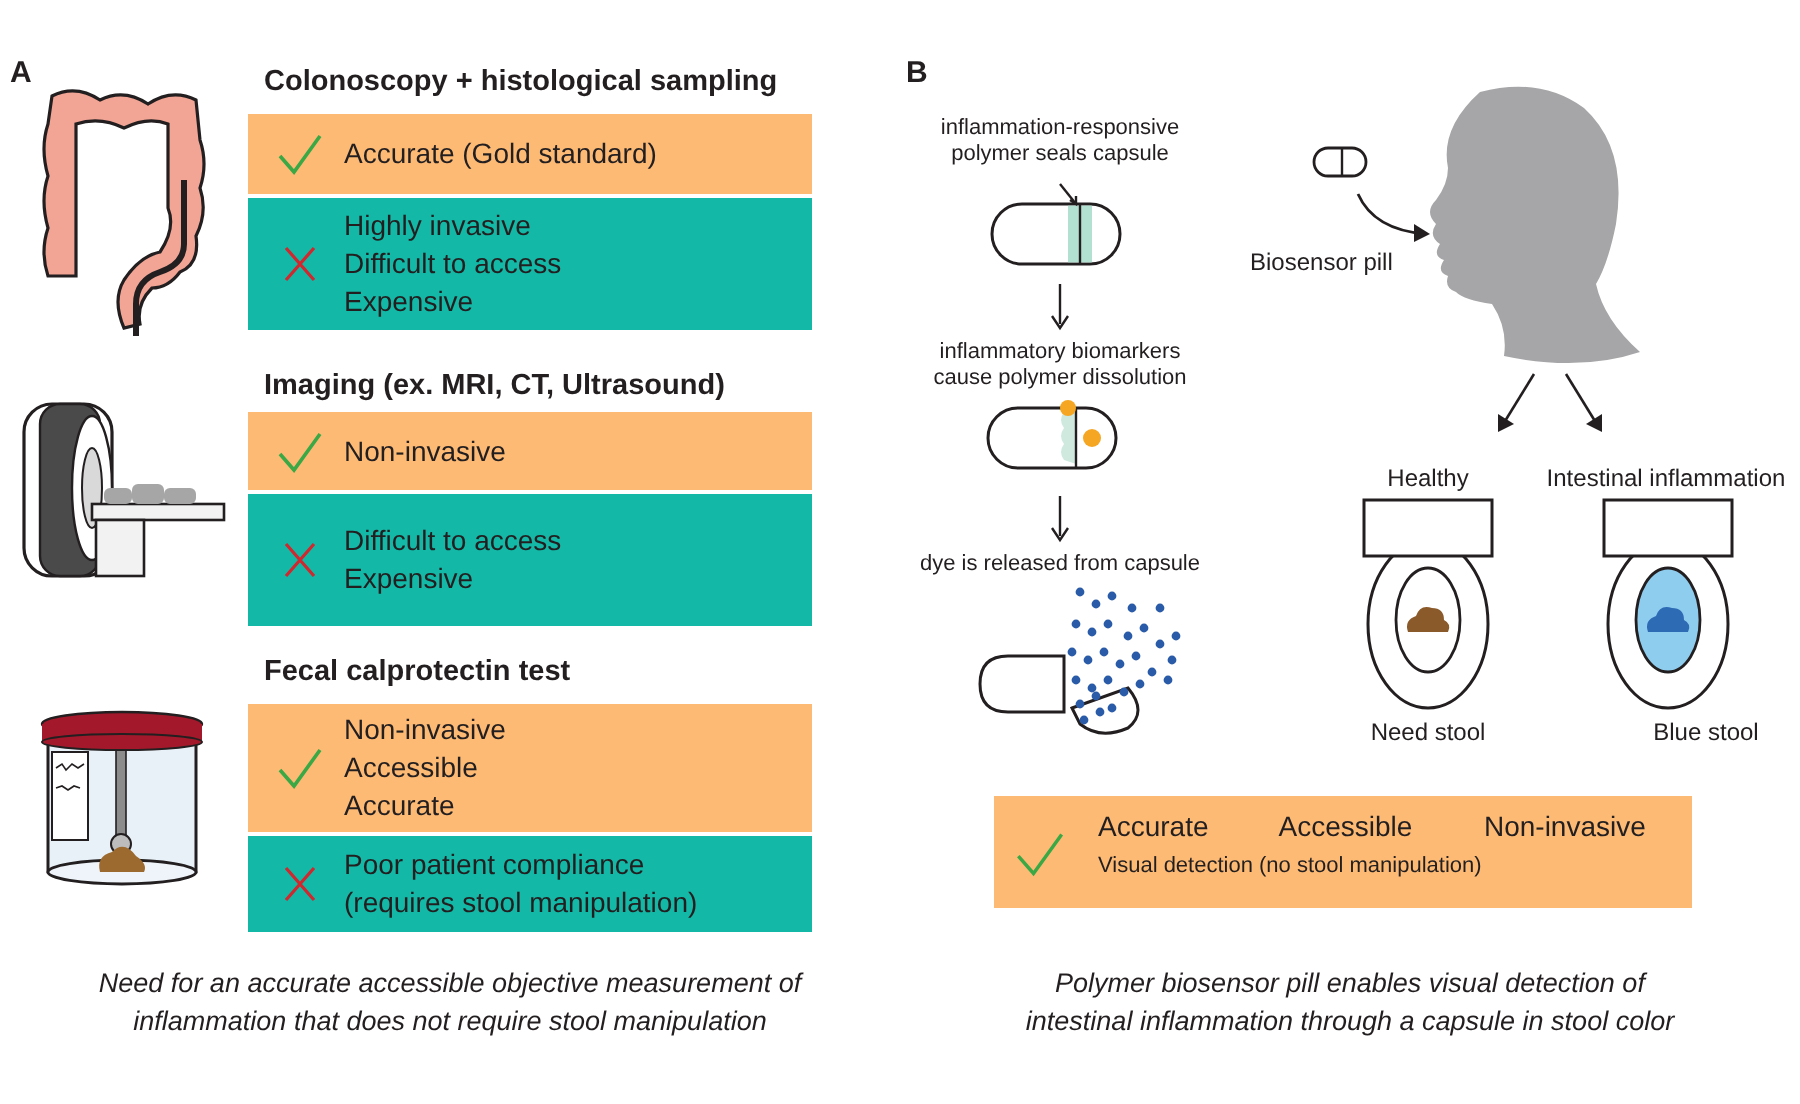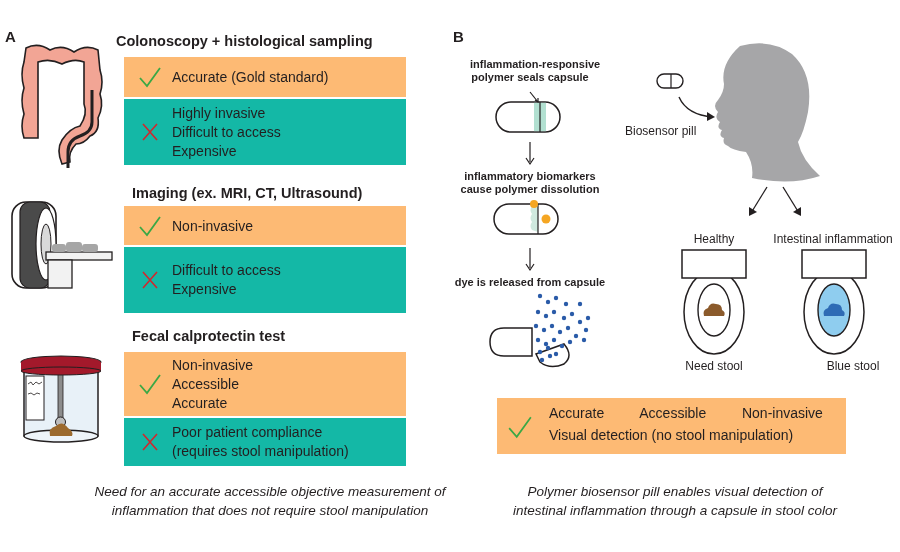--- a/index.html
+++ b/index.html
@@ -6,33 +6,33 @@
   body{width:900px;height:552px;position:relative;overflow:hidden;font-family:"Liberation Sans",sans-serif;color:#231f20;}
   .abs{position:absolute;}
   .panel-label{font-weight:bold;font-size:15px;}
   .sec-title{font-weight:bold;font-size:14.5px;white-space:nowrap;}
   .box{position:absolute;left:124px;width:282px;}
   .good{background:#fdba74;}
   .bad{background:#14b8a6;}
   .box .mark{position:absolute;left:14px;top:50%;transform:translateY(-50%);width:24px;height:24px;}
   .box .lines{position:absolute;left:48px;top:50%;transform:translateY(-50%);font-size:14px;line-height:19px;white-space:nowrap;}
   .caption{font-style:italic;font-size:13.5px;line-height:19px;text-align:center;white-space:nowrap;}
-  .small{font-size:11px;line-height:13px;text-align:center;white-space:nowrap;font-weight:bold;}
+  .small{font-size:11px;line-height:13px;text-align:center;white-space:nowrap;}
   .lbl{font-size:12px;white-space:nowrap;}
 </style>
 </head>
 <body>
 
 <div class="abs panel-label" style="left:5px;top:28px;">A</div>
 
 <svg class="abs" style="left:18px;top:40px;" width="90" height="128" viewBox="0 0 90 128">
   <path d="M8,8 Q20,2 32,10 Q44,4 56,12 Q68,4 80,10 L82,30 Q86,42 82,54 Q86,66 80,78 Q82,92 72,96 Q66,104 58,104 Q50,112 52,122 L44,124 Q38,110 44,100 Q52,88 62,86 Q70,74 66,64 L66,22 Q56,18 44,24 Q32,18 20,22 L20,98 L6,98 Q2,86 6,74 Q2,60 6,48 Q2,34 6,22 Z" fill="#f2a595" stroke="#231f20" stroke-width="1.6"></path>
   <path d="M74,50 L74,82 Q74,92 62,96 Q50,100 50,112 L50,128" fill="none" stroke="#231f20" stroke-width="3"></path>
 </svg>
-<div class="abs sec-title" style="left:116px;top:33px;">Colonoscopy + histological sampling</div>
+<div class="abs sec-title" style="left:132px;top:33px;">Colonoscopy + histological sampling</div>
 <div class="box good" style="top:57px;height:40px;">
   <svg class="mark" viewBox="0 0 24 24">
       <path d="M2,13 L9,21 L22,3" fill="none" stroke="#3aa845" stroke-width="1.8"></path>
     </svg>
   <div class="lines">
       <div>Accurate (Gold standard)</div>
     </div>
 </div>
 <div class="box bad" style="top:99px;height:66px;">
   <svg class="mark" viewBox="0 0 24 24">
@@ -101,21 +101,21 @@
 <div class="box bad" style="top:418px;height:48px;">
   <svg class="mark" viewBox="0 0 24 24">
       <path d="M5,4 L19,20 M19,4 L5,20" fill="none" stroke="#d0282e" stroke-width="1.6"></path>
     </svg>
   <div class="lines">
     <div>Poor patient compliance</div>
     <div>(requires stool manipulation)</div>
   </div>
 </div>
 
-<div class="abs caption" style="left:0;width:450px;top:482px;padding-left:45px;">
+<div class="abs caption" style="left:0;width:450px;top:482px;">
   <div>Need for an accurate accessible objective measurement of</div>
   <div>inflammation that does not require stool manipulation</div>
 </div>
 
 <div class="abs panel-label" style="left:453px;top:28px;">B</div>
 
 <div class="abs small" style="left:470px;width:120px;top:58px;">
   <div>inflammation-responsive</div>
   <div>polymer seals capsule</div>
 </div>
@@ -229,19 +229,19 @@
   <svg class="abs" style="left:10px;top:16px;" width="26" height="26" viewBox="0 0 24 24">
       <path d="M2,13 L9,21 L22,3" fill="none" stroke="#3aa845" stroke-width="1.6"></path>
     </svg>
   <div class="abs" style="left:52px;top:7px;font-size:14px;white-space:nowrap;">
     <span>Accurate</span>
     <span style="display:inline-block;width:28px;"></span>
     <span>Accessible</span>
     <span style="display:inline-block;width:28px;"></span>
     <span>Non-invasive</span>
   </div>
-  <div class="abs" style="left:52px;top:29px;font-size:14px;white-space:nowrap;">Visual detection (no stool manipulation)</div>
+  <div class="abs" style="left:52px;top:29px;font-size:11px;white-space:nowrap;">Visual detection (no stool manipulation)</div>
 </div>
 
 <div class="abs caption" style="left:450px;width:450px;top:482px;">
   <div>Polymer biosensor pill enables visual detection of</div>
   <div>intestinal inflammation through a capsule in stool color</div>
 </div>
 
 </body></html>

